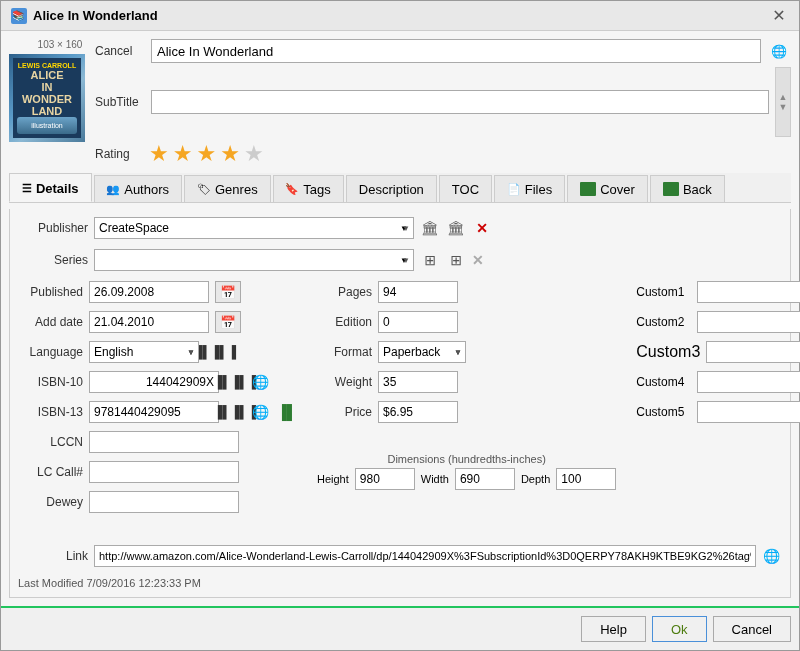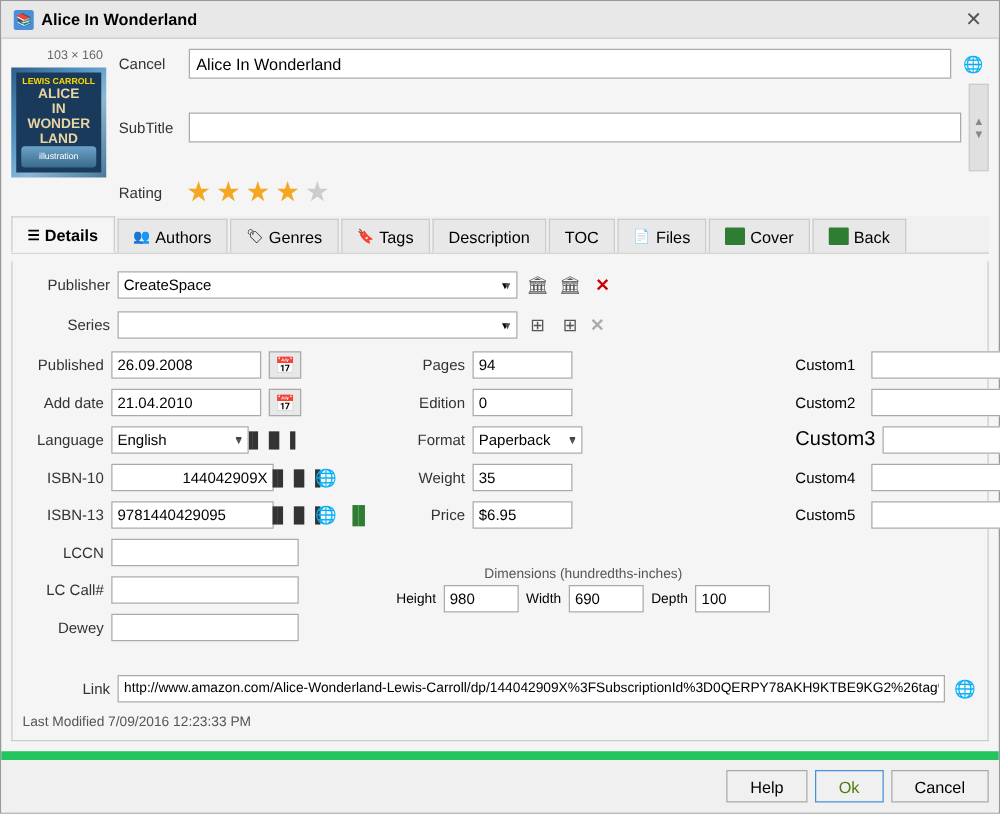--- a/index.html
+++ b/index.html
@@ -37,21 +37,21 @@
     .col-left { display: flex; flex-direction: column; gap: 4px; flex: 0 0 auto; }
     .col-mid { display: flex; flex-direction: column; gap: 4px; flex: 0 0 auto; padding-left: 10px; }
     .col-right { display: flex; flex-direction: column; gap: 4px; flex: 1; padding-left: 10px; }
     .dimensions-section { margin-top: 4px; }
     .dim-label { font-size: 11px; color: #555; text-align: center; margin-bottom: 3px; margin-top: 14px; }
     .dim-row { display: flex; align-items: center; gap: 6px; justify-content: center; }
     .dim-input { width: 60px; height: 22px; border: 1px solid #aaa; padding: 2px 4px; font-size: 12px; background: white; }
     .link-row { display: flex; align-items: center; gap: 6px; }
     .link-input { flex: 1; height: 22px; border: 1px solid #aaa; padding: 2px 4px; font-size: 11px; background: white; white-space: nowrap; overflow: hidden; }
     .last-modified { font-size: 11px; color: #555; margin-top: 4px; }
-    .footer { display: flex; justify-content: flex-end; gap: 6px; padding: 8px; border-top: 7px solid #22c55e; background: #f0f0f0; }
+    .footer { display: flex; justify-content: flex-end; gap: 6px; padding: 8px; border-top: 2px solid #22c55e; background: #f0f0f0; }
     .btn { height: 26px; padding: 2px 18px; border: 1px solid #aaa; background: #f0f0f0; cursor: pointer; font-size: 13px; }
     .btn-ok { border-color: #4a90d9; color: #4d7c0f; }
     .x-btn { color: #cc0000; font-weight: bold; cursor: pointer; font-size: 14px; }
     .gray-x { color: #aaa; font-weight: bold; cursor: pointer; font-size: 14px; }
     .select-lg { width: 320px; }
     .calendar-icon { font-size: 13px; cursor: pointer; background: #e8e8e8; border: 1px solid #aaa; padding: 1px 4px; height: 22px; display: flex; align-items: center; }
     .globe-icon { font-size: 14px; color: #555; cursor: pointer; }
   </style>
 </head>
 <body>

